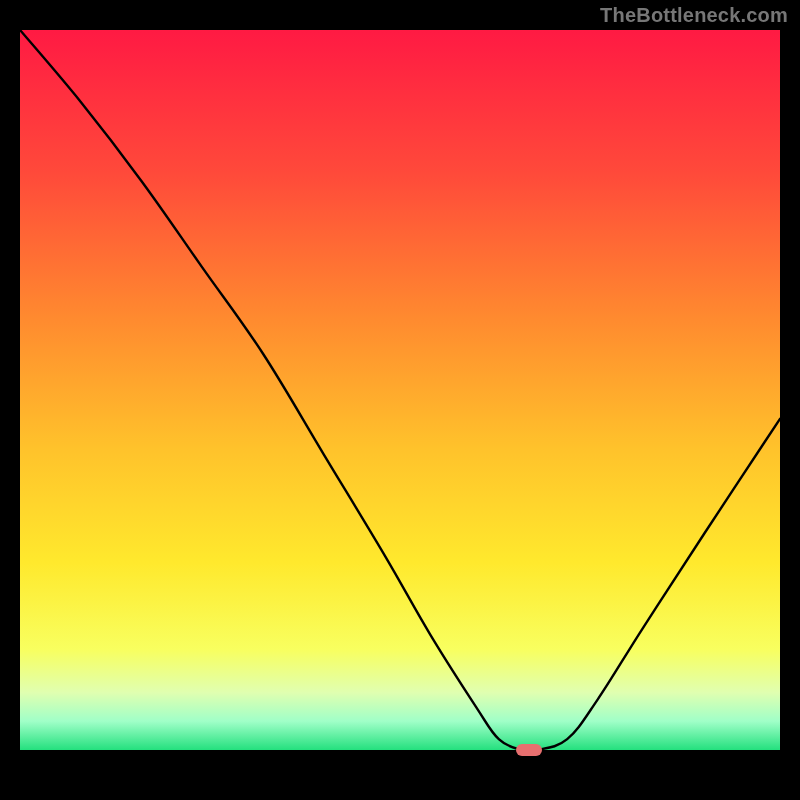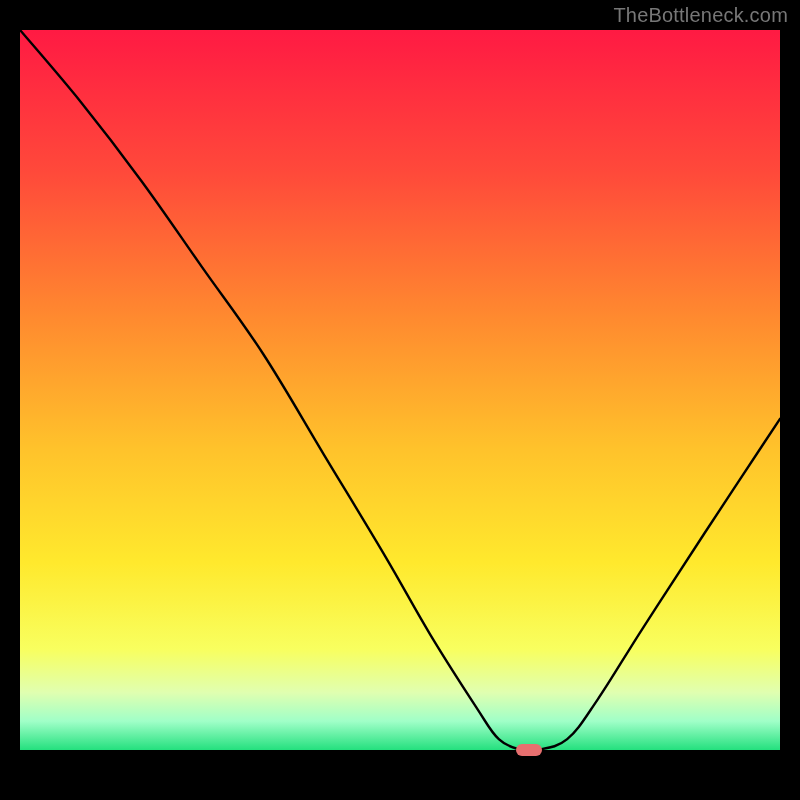--- a/index.html
+++ b/index.html
@@ -9,21 +9,21 @@
     background: #000;
     position: relative;
     font-family: Arial, Helvetica, sans-serif;
   }
   .watermark {
     position: absolute;
     top: 4px;
     right: 12px;
     color: #777;
     font-size: 20px;
-    font-weight: 400;
+    font-weight: 700;
     letter-spacing: 0.2px;
     z-index: 3;
   }
   .frame {
     position: absolute;
     left: 20px;
     top: 30px;
     width: 760px;
     height: 750px;
     background: #000;

